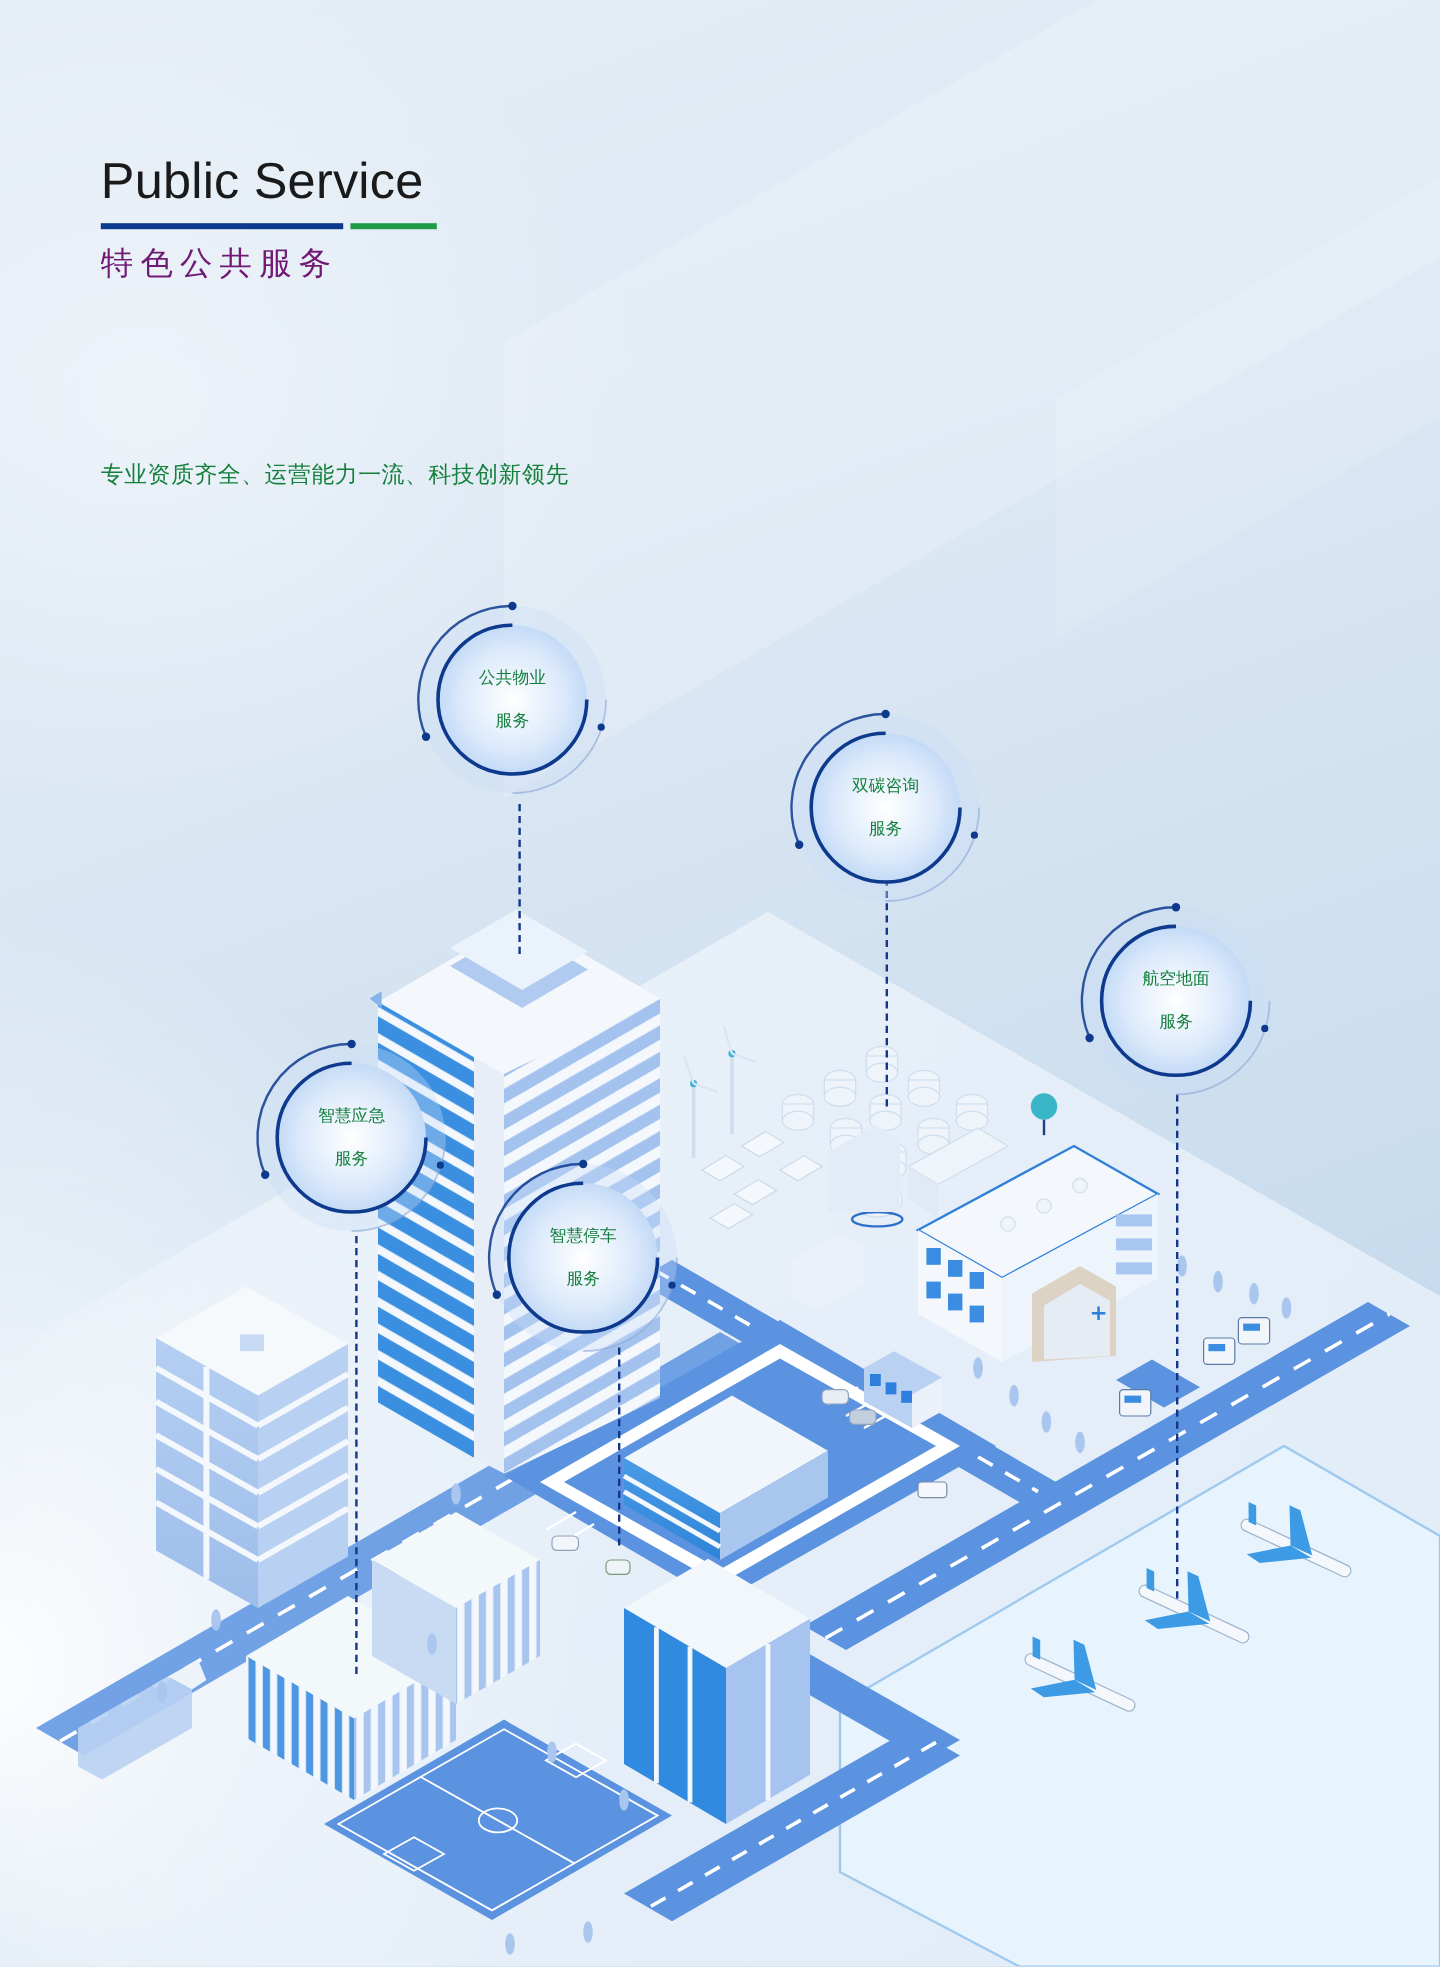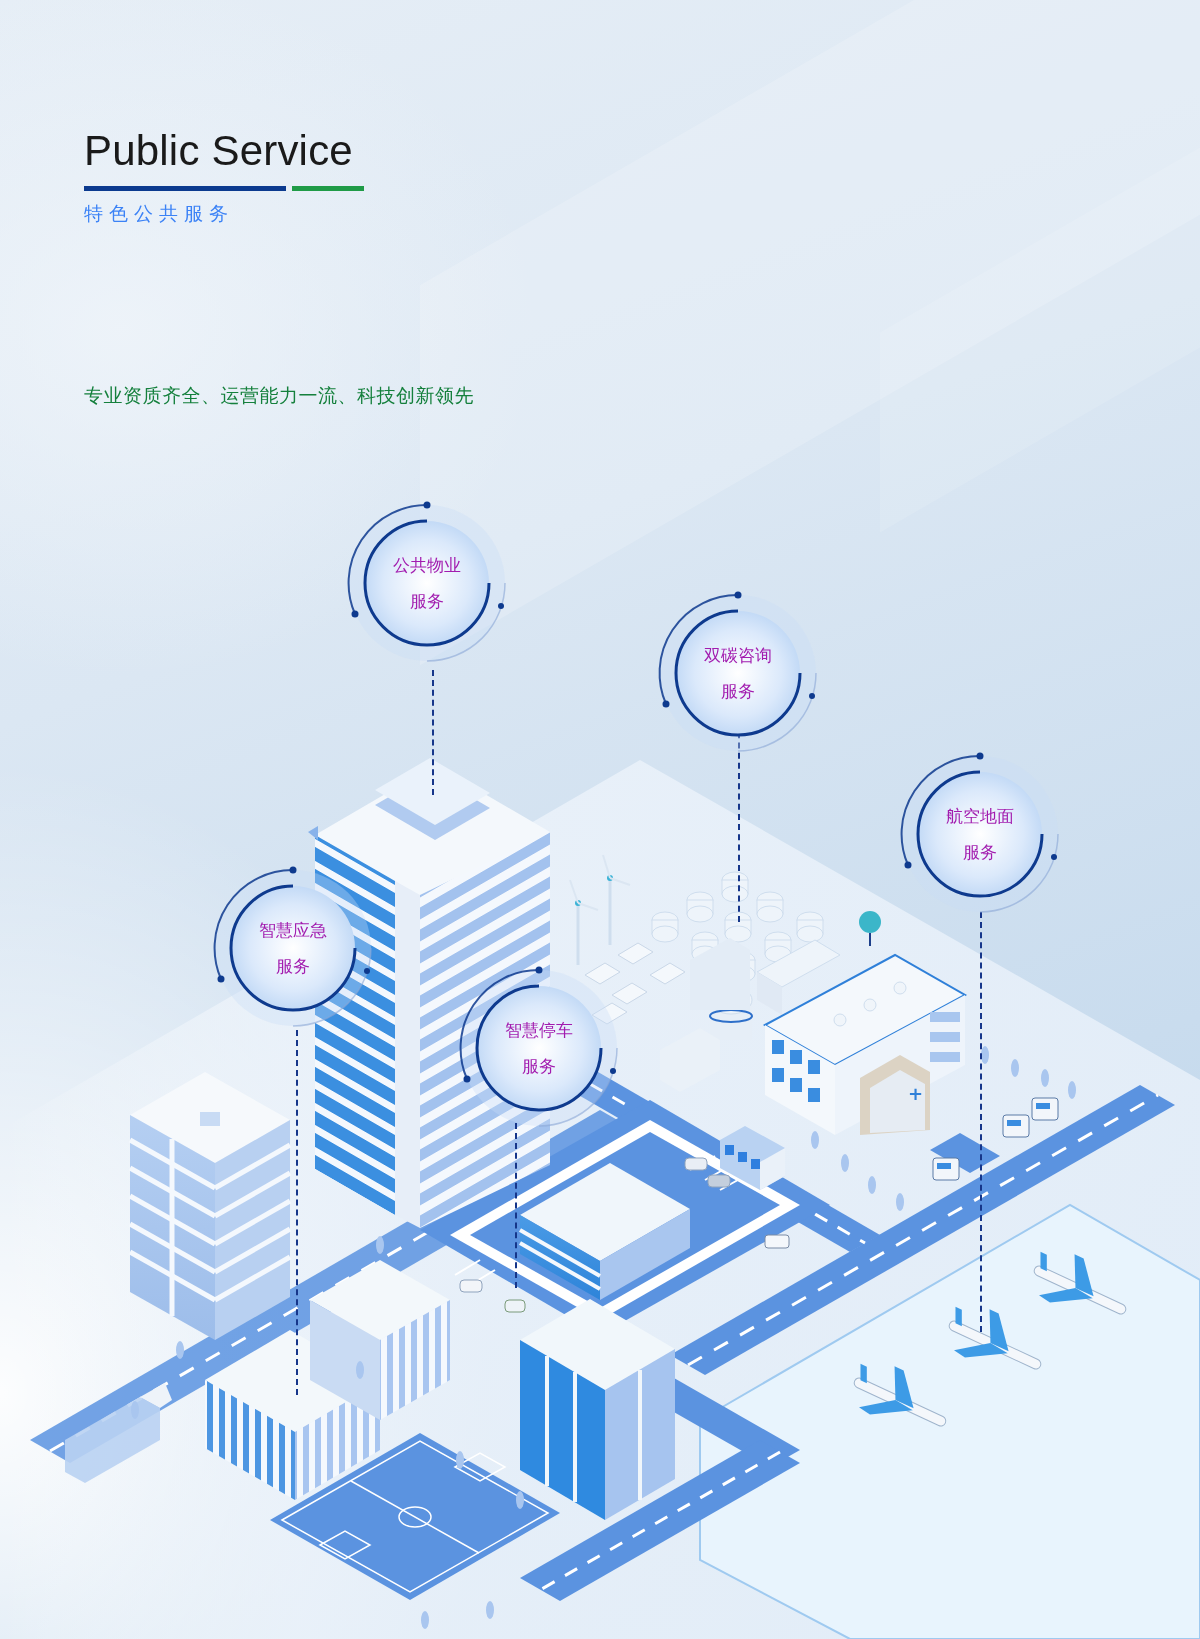--- a/index.html
+++ b/index.html
@@ -20,34 +20,34 @@
   }
   .header { position:absolute; left:84px; top:126px; }
   .title-en {
     font-family: "Liberation Sans", "DejaVu Sans", sans-serif;
     font-size:42px; line-height:50px; color:#1a1a1a; font-weight:400; letter-spacing:0.2px;
   }
   .title-bars { display:flex; gap:6px; margin-top:10px; }
   .bar-blue { width:202px; height:5px; background:#0b3a8f; }
   .bar-green { width:72px; height:5px; background:#1f9b47; }
   .title-cn {
-    margin-top:10px; font-size:19px; letter-spacing:6px; color:#3b82f6;
+    margin-top:10px; font-size:27px; letter-spacing:6px; color:#701a75;
   }
   .tagline {
     position:absolute; left:84px; top:383px; font-size:19px; color:#15803d; letter-spacing:0.5px;
   }
   .city { position:absolute; left:0; top:0; }
   .svc {
     position:absolute; width:170px; height:170px; margin-left:-85px; margin-top:-85px;
   }
   .svc svg { position:absolute; left:0; top:0; }
   .svc-label {
     position:absolute; left:0; top:0; width:170px; height:170px;
     display:flex; flex-direction:column; align-items:center; justify-content:center;
-    font-size:17px; line-height:25px; color:#a21caf; text-align:center;gap:11px;
+    font-size:14px; line-height:25px; color:#15803d; text-align:center;gap:11px;
   }
   .connector {
     position:absolute; width:0; border-left:2.5px dashed #16368a;
   }
 </style>
 </head>
 <body>
 
 <div class="bg-glow"></div>
 <div class="bg-plane" style="left:420px; top:60px; width:780px; height:380px;"></div>
@@ -459,21 +459,21 @@
     <circle cx="85" cy="7" r="3.5" fill="#0e3a8e"></circle>
       <circle cx="13" cy="116" r="3.5" fill="#0e3a8e"></circle>
       <circle cx="159" cy="108" r="3" fill="#0e3a8e"></circle>
   </svg>
   <div class="svc-label">
     <span>智慧应急</span>
     <span>服务</span>
   </div>
 </div>
 
-<div class="svc" style="left:539px; top:1048px;">
+<div class="svc" style="left:486px; top:1048px;">
   <svg width="170" height="170" viewBox="0 0 170 170">
     <defs>
         <radialGradient id="cg5" cx="50%" cy="50%" r="50%">
           <stop offset="0" stop-color="#ffffff"></stop>
           <stop offset="0.7" stop-color="#dbe9fb"></stop>
           <stop offset="1" stop-color="#c3daf6"></stop>
         </radialGradient>
       </defs>
     <circle cx="85" cy="85" r="78" fill="rgba(200,220,245,0.35)"></circle>
     <circle cx="85" cy="85" r="62" fill="url(#cg5)"></circle>

